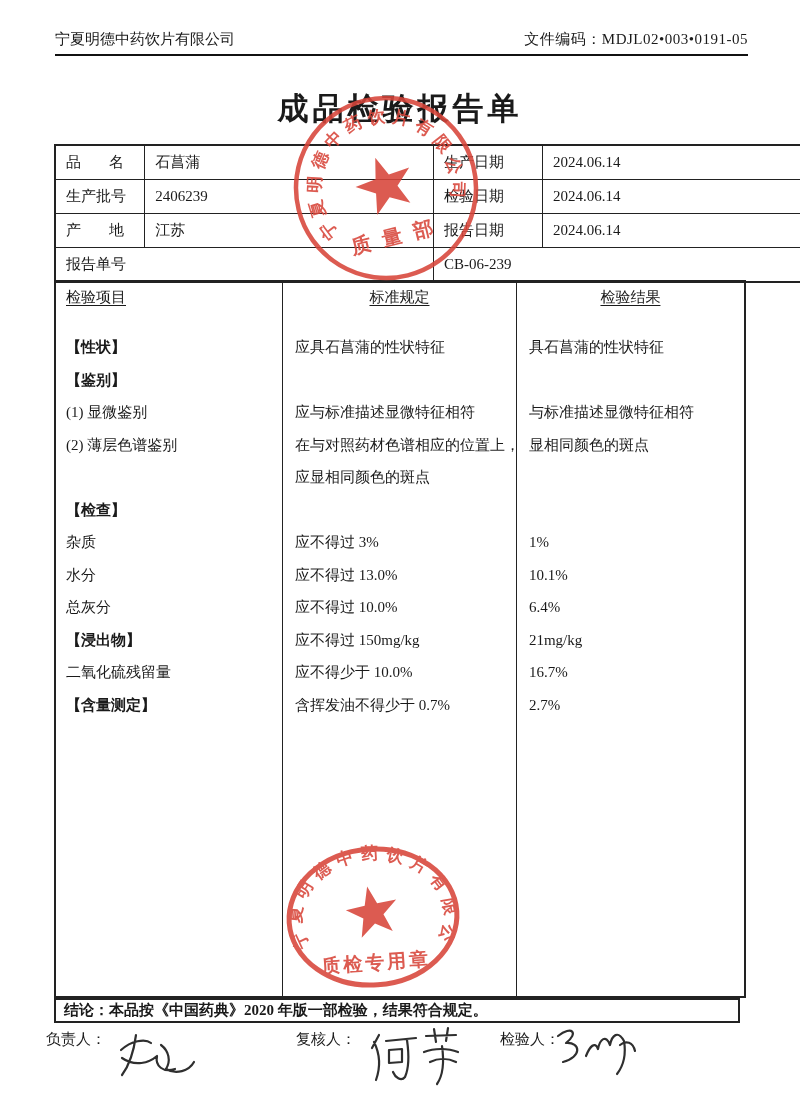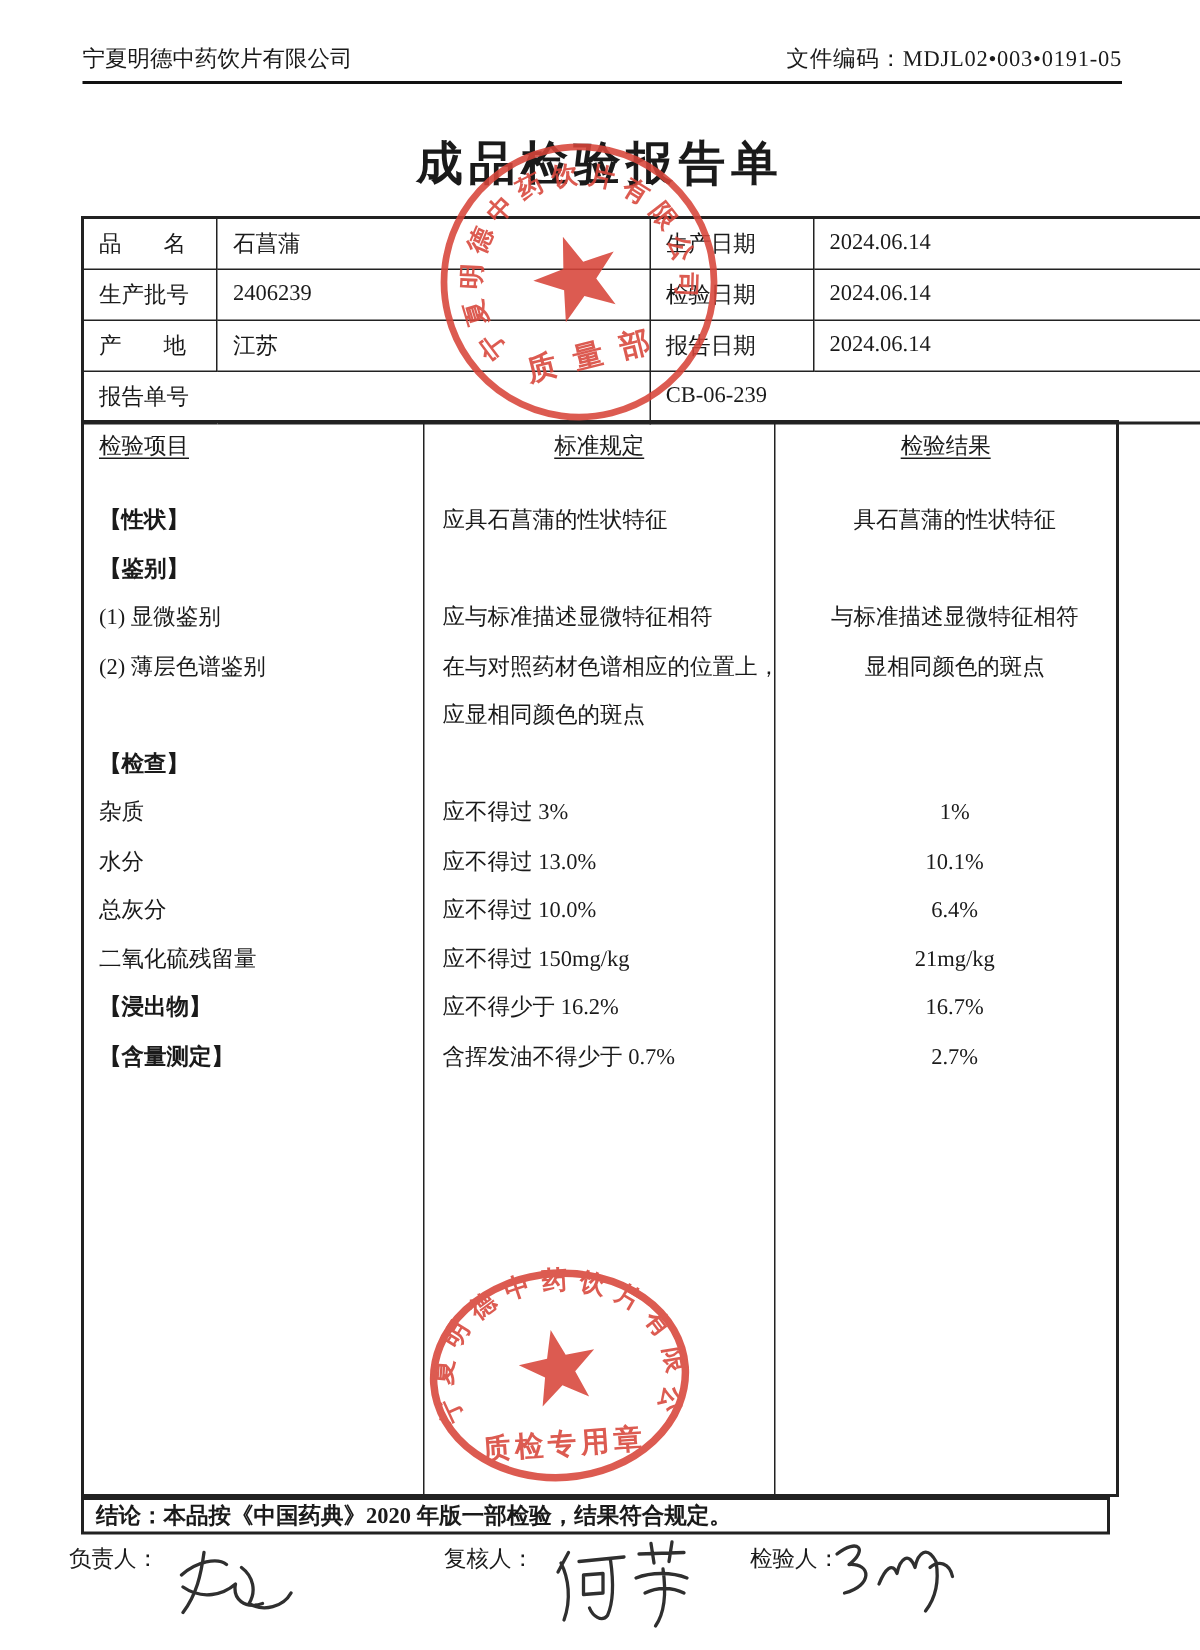--- a/index.html
+++ b/index.html
@@ -23,21 +23,21 @@
   table.info td{border:1px solid #222;height:33px;padding:0 0 0 10px;vertical-align:middle;}
   .jlab{display:inline-block;width:58px;text-align:justify;text-align-last:justify;}
 
   
   .result{left:54px;top:280px;width:692px;height:718px;border:2px solid #222;
           box-sizing:border-box;display:flex;flex-direction:column;font-size:15px;}
   .r-head{display:flex;height:30px;flex:0 0 30px;}
   .r-body{display:flex;flex:1 1 auto;}
   .c1{width:33%;box-sizing:border-box;border-right:1px solid #222;}
   .c2{width:34%;box-sizing:border-box;border-right:1px solid #222;}
-  .c3{width:33%;box-sizing:border-box;text-align:center;}
+  .c3{width:33%;box-sizing:border-box;}
   .r-head .c1{padding:6px 0 0 10px;}
   .r-head .c2,.r-head .c3{padding-top:6px;text-align:center;}
   .r-head span{text-decoration:underline;text-underline-offset:3px;}
   .r-body .col{padding-top:19px;}
   .r-body .c1.col{padding-left:10px;}
   .r-body .c2.col{padding-left:12px;}
   .r-body .c3.col{padding-left:12px;}
   .line{height:32.5px;line-height:32.5px;white-space:nowrap;}
   .line.bold{font-weight:bold;}
 
@@ -115,36 +115,36 @@
     <div class="c1 col" id="col-item">
         <div class="line bold">【性状】</div>
         <div class="line bold">【鉴别】</div>
         <div class="line">(1) 显微鉴别</div>
         <div class="line">(2) 薄层色谱鉴别</div>
         <div class="line"></div>
         <div class="line bold">【检查】</div>
         <div class="line">杂质</div>
         <div class="line">水分</div>
         <div class="line">总灰分</div>
+        <div class="line bold">【浸出物】</div>
         <div class="line">二氧化硫残留量</div>
-        <div class="line bold">【浸出物】</div>
         <div class="line bold">【含量测定】</div>
       </div>
     <div class="c2 col" id="col-standard">
         <div class="line">应具石菖蒲的性状特征</div>
         <div class="line"></div>
         <div class="line">应与标准描述显微特征相符</div>
         <div class="line">在与对照药材色谱相应的位置上，</div>
         <div class="line">应显相同颜色的斑点</div>
         <div class="line"></div>
         <div class="line">应不得过 3%</div>
         <div class="line">应不得过 13.0%</div>
         <div class="line">应不得过 10.0%</div>
         <div class="line">应不得过 150mg/kg</div>
-        <div class="line">应不得少于 16.2%</div>
+        <div class="line">应不得少于 10.0%</div>
         <div class="line">含挥发油不得少于 0.7%</div>
       </div>
     <div class="c3 col" id="col-result">
         <div class="line">具石菖蒲的性状特征</div>
         <div class="line"></div>
         <div class="line">与标准描述显微特征相符</div>
         <div class="line">显相同颜色的斑点</div>
         <div class="line"></div>
         <div class="line"></div>
         <div class="line">1%</div>

